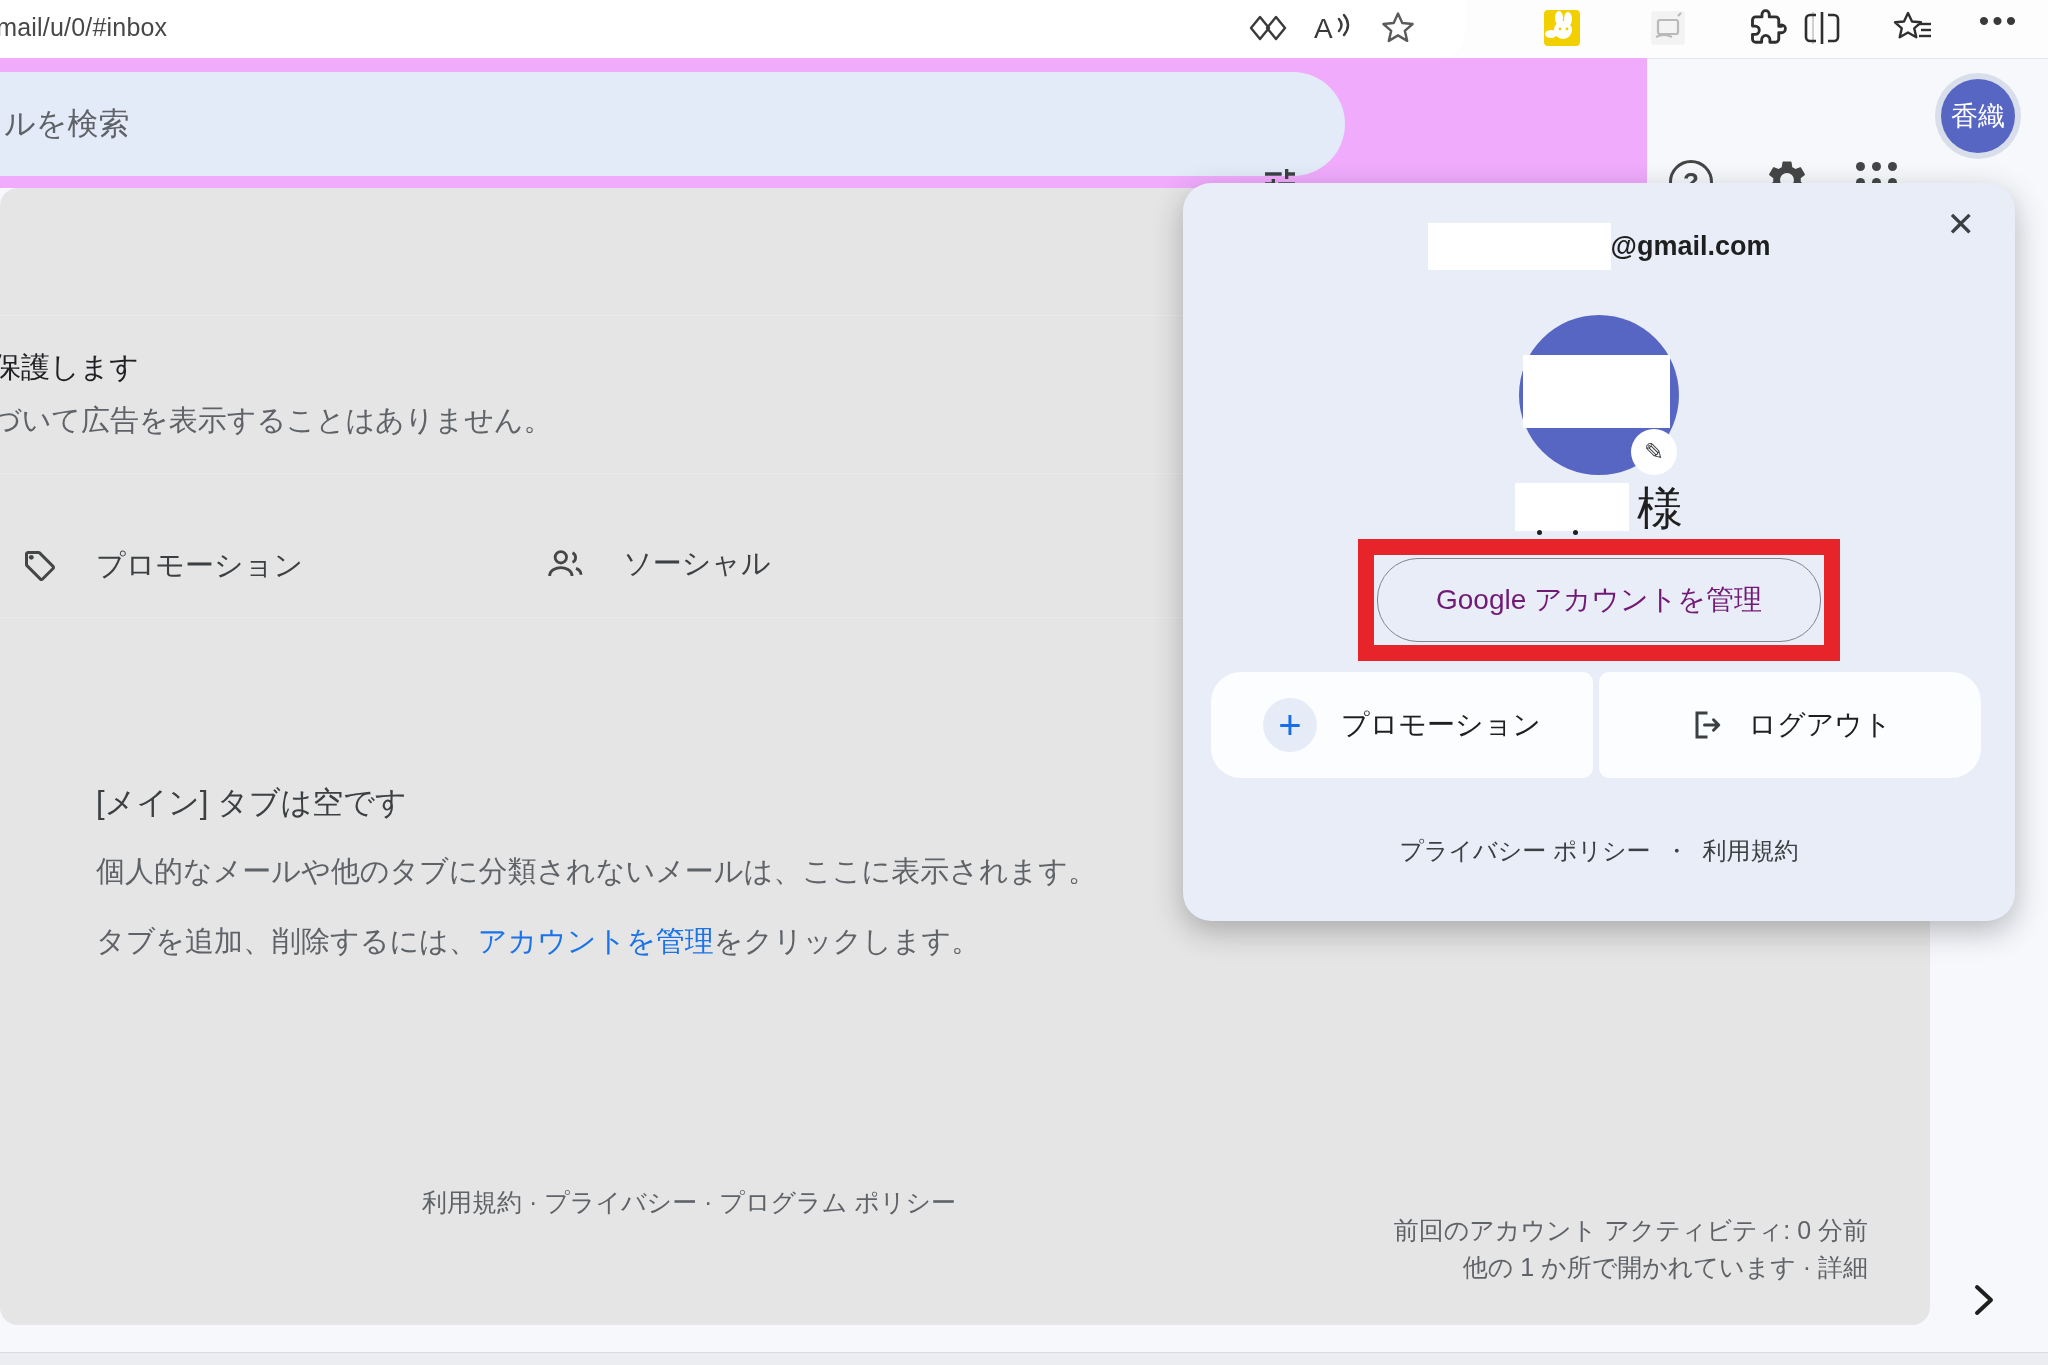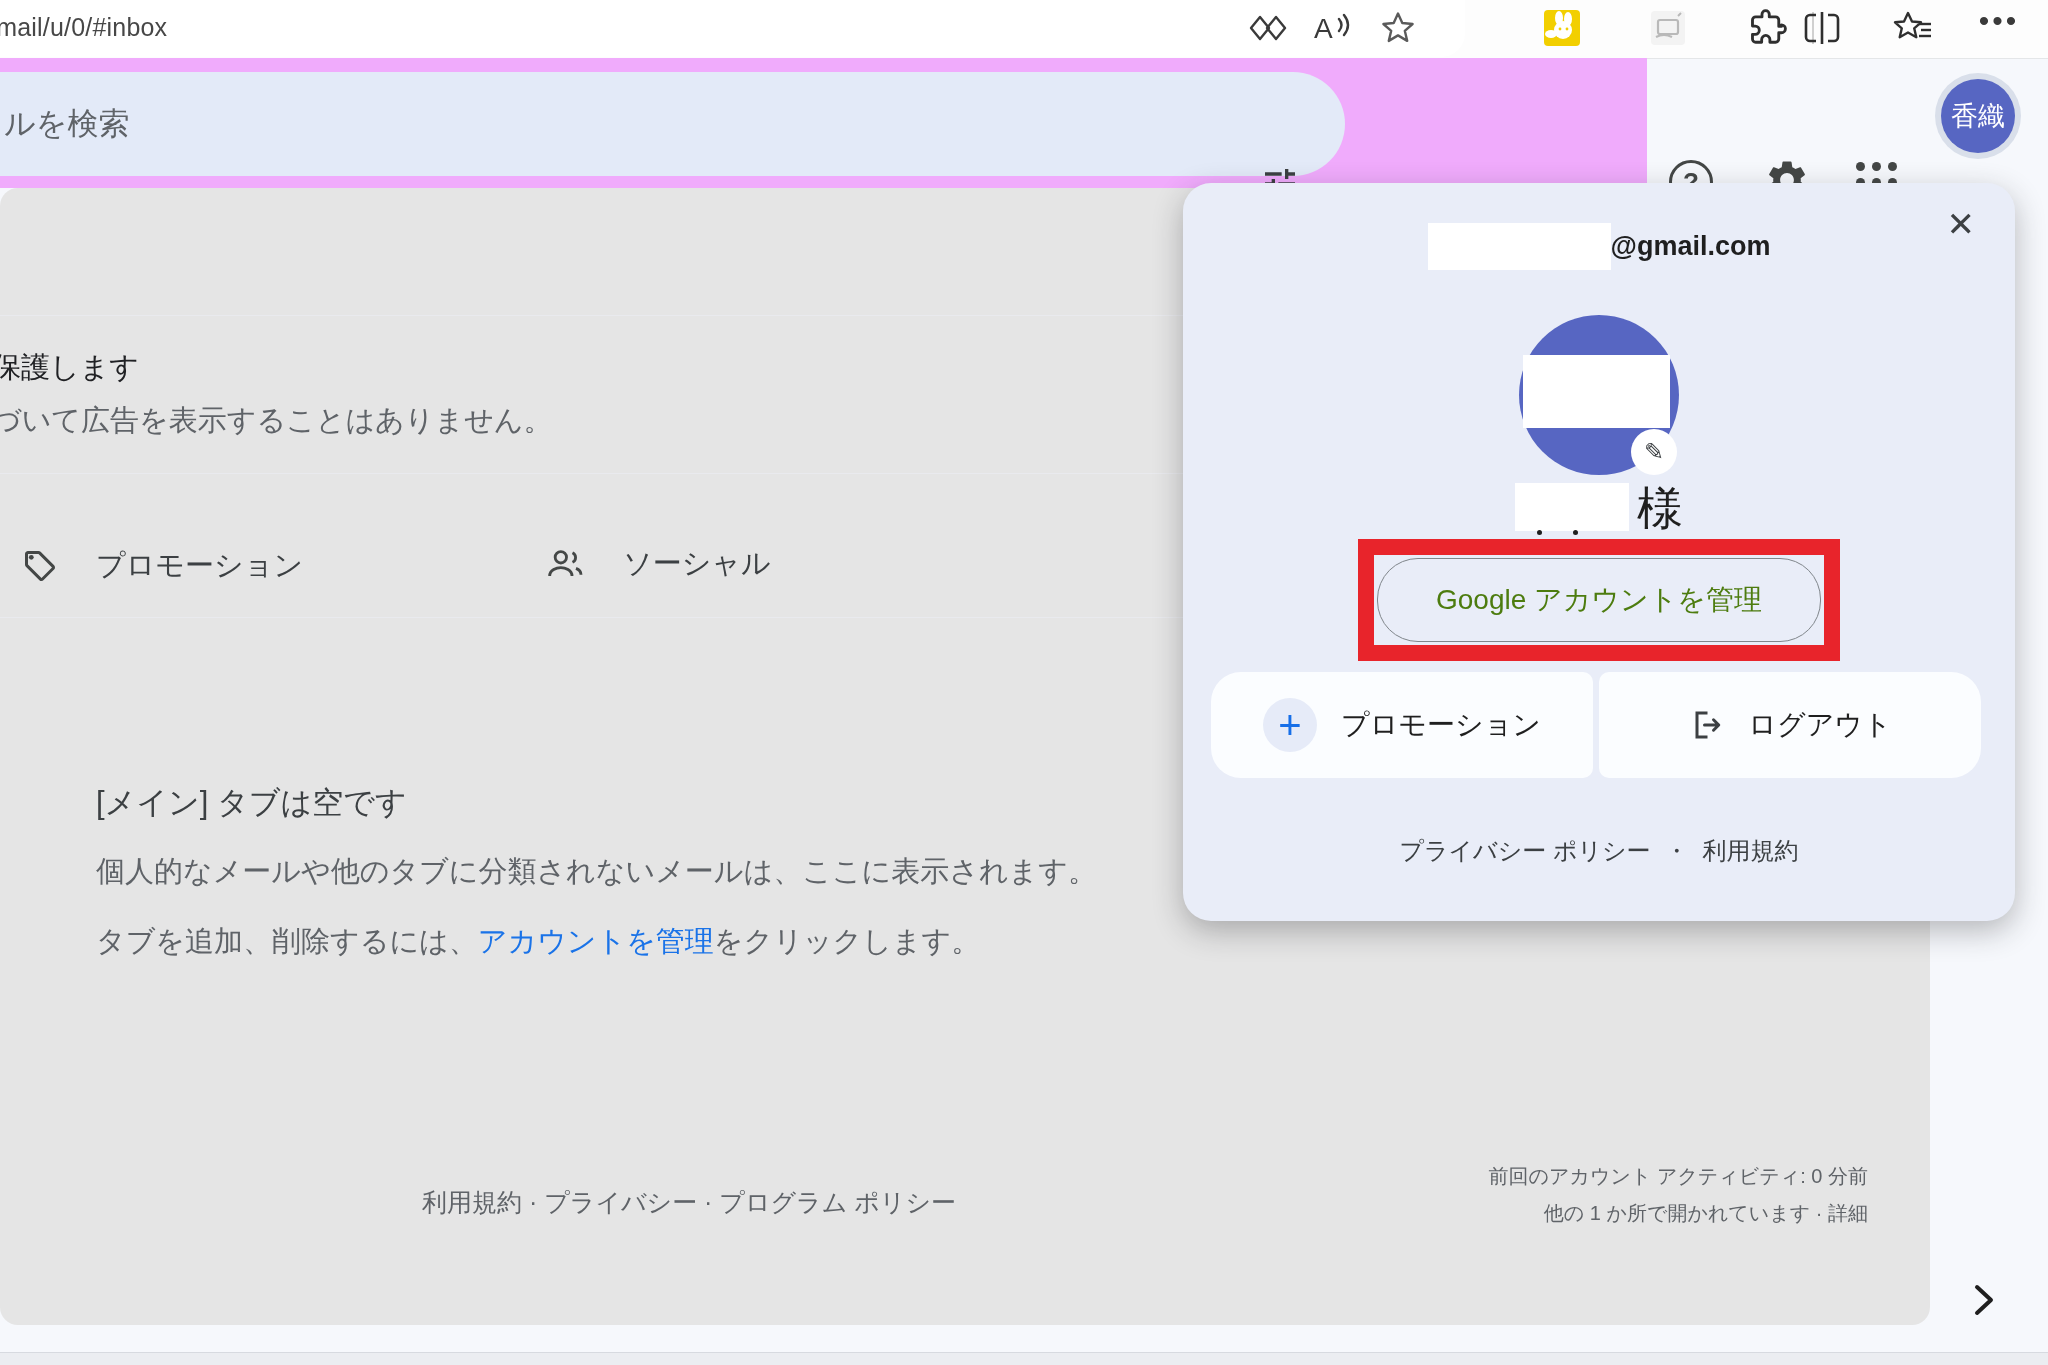--- a/index.html
+++ b/index.html
@@ -28,41 +28,41 @@
   
   .card{position:absolute;left:0;top:188px;width:1930px;height:1137px;background:#e5e5e5;border-radius:18px;}
   .divider{position:absolute;left:0;width:1930px;height:1px;background:#e9eaee;}
   .banner-line1{position:absolute;left:-8px;top:160px;font-size:29px;color:#202124;}
   .banner-line2{position:absolute;left:-8px;top:213px;font-size:29px;color:#5f6368;}
   .tab{position:absolute;display:flex;align-items:center;gap:38px;color:#3c4043;font-size:29px;cursor:pointer;}
   .empty-title{position:absolute;left:96px;top:594px;font-size:31px;color:#3c4043;}
   .empty-p{position:absolute;left:96px;font-size:29px;color:#5f6368;}
   .link{color:#1a73e8;cursor:pointer;}
   .foot-left{position:absolute;left:422px;top:998px;font-size:25px;color:#5f6368;}
-  .foot-right{position:absolute;right:62px;top:970px;text-align:right;font-size:20px;color:#5f6368;line-height:37px;}
+  .foot-right{position:absolute;right:62px;top:1024px;text-align:right;font-size:25px;color:#5f6368;line-height:37px;}
 
   .side-chevron{position:absolute;left:1962px;top:1278px;width:44px;height:44px;display:flex;align-items:center;justify-content:center;cursor:pointer;}
   .bottom-bar{position:absolute;left:0;top:1352px;width:2048px;height:13px;background:#ebedf1;border-top:1px solid #d7dae0;}
 
   
   .popup{position:absolute;left:1183px;top:183px;width:832px;height:738px;background:#e9edf8;border-radius:28px;box-shadow:0 10px 30px rgba(32,33,36,.30);}
   .popup-close{position:absolute;top:24px;right:40px;font-size:34px;color:#3c4043;cursor:pointer;line-height:1;}
   .email-row{position:absolute;left:0;top:40px;width:100%;display:flex;align-items:center;justify-content:center;}
   .redact{background:#ffffff;}
   .email-redact{width:183px;height:47px;}
   .email-text{font-size:27px;font-weight:700;color:#1f1f1f;}
   .avatar-big{position:absolute;left:50%;top:132px;margin-left:-80px;width:160px;height:160px;border-radius:50%;background:#5766c2;}
   .avatar-redact{position:absolute;left:4px;top:40px;width:147px;height:73px;}
   .edit-badge{position:absolute;left:112px;top:114px;width:46px;height:46px;border-radius:50%;background:#ffffff;display:flex;align-items:center;justify-content:center;font-size:24px;color:#3c4043;cursor:pointer;}
   .name-row{position:absolute;left:0;top:300px;width:100%;display:flex;align-items:flex-end;justify-content:center;gap:8px;}
   .name-redact{position:relative;width:114px;height:48px;}
   .name-redact i{position:absolute;width:5px;height:5px;background:#1f1f1f;border-radius:50%;bottom:-4px;}
   .greeting{font-size:46px;color:#1f1f1f;line-height:1;}
   .annotation{position:absolute;left:50%;top:356px;transform:translateX(-50%);border:16px solid #e8242b;padding:3px;}
-  .manage-btn{width:442px;height:82px;border:1px solid #80868b;border-radius:41px;background:transparent;display:flex;align-items:center;justify-content:center;font-size:28px;font-weight:500;color:#4d7c0f;cursor:pointer;}
+  .manage-btn{width:442px;height:82px;border:1px solid #80868b;border-radius:41px;background:transparent;display:flex;align-items:center;justify-content:center;font-size:28px;font-weight:500;color:#701a75;cursor:pointer;}
   .btn-row{position:absolute;left:28px;top:489px;width:770px;height:106px;display:flex;gap:6px;}
   .half-btn{flex:1;background:#fbfdff;display:flex;align-items:center;justify-content:center;gap:24px;font-size:28px;color:#1f1f1f;cursor:pointer;}
   .half-btn.left{border-radius:30px 10px 10px 30px;}
   .half-btn.right{border-radius:10px 30px 30px 10px;}
   .plus-circle{width:54px;height:54px;border-radius:50%;background:#e6ebf8;display:flex;align-items:center;justify-content:center;font-size:40px;font-weight:400;color:#176fe8;line-height:1;}
   .popup-foot{position:absolute;left:0;top:652px;width:100%;display:flex;justify-content:center;gap:14px;font-size:24px;color:#3c4043;}
   .popup-foot span{cursor:pointer;}
 </style>
 </head>
 <body>

